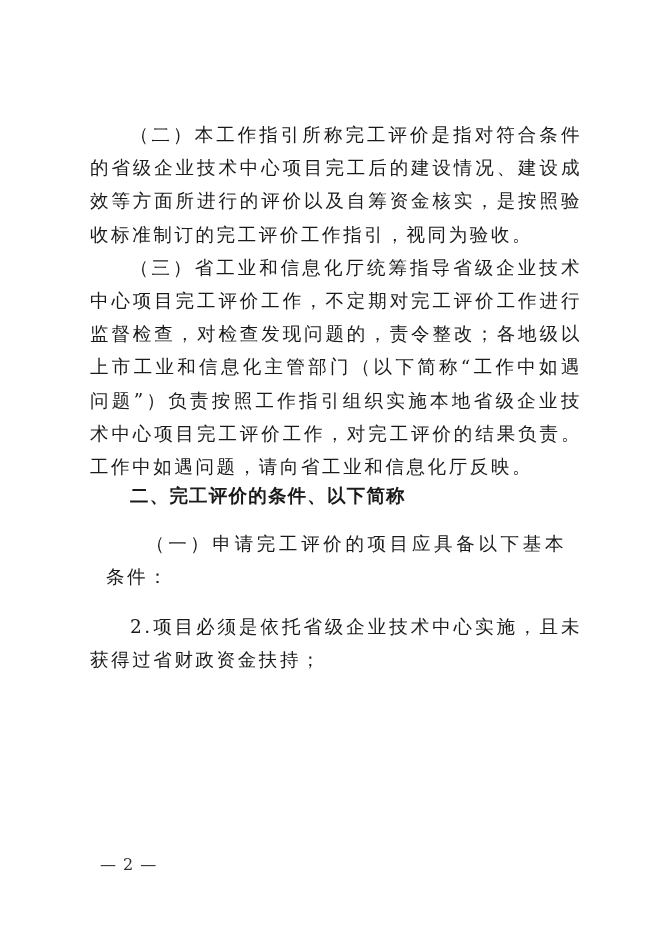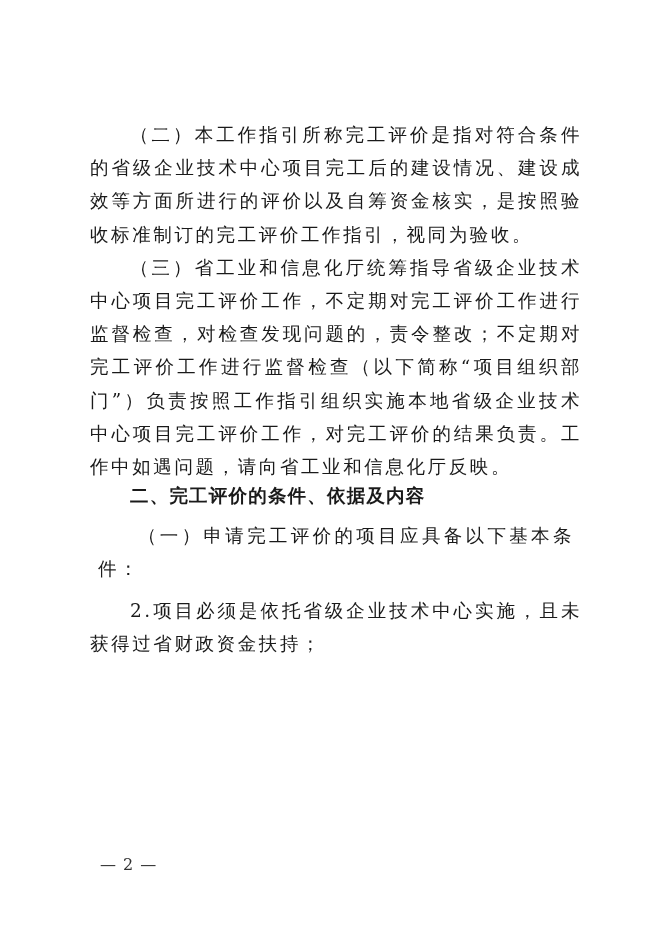--- a/index.html
+++ b/index.html
@@ -25,35 +25,35 @@
       margin: 0; padding: 0;
       text-indent: 40px;
       font-family: "DejaVu Sans", "Liberation Sans", sans-serif;
       font-weight: bold;
       letter-spacing: 1.2px;
       font-size: 18.5px;
       line-height: 31px;
       margin-top: -3px;
     }
     .sub {
-      margin: 8px; padding: 0;
+      margin: 16px; padding: 0;
       text-indent: 40px;
     }
     .page-number {
       position: absolute; left: 100px; top: 855px;
       font-family: "DejaVu Serif", "Liberation Serif", serif;
       font-size: 16px; color: #333;
       letter-spacing: 1px;
     }
   </style>
 </head>
 <body>
 
 <div class="page">
   <div class="content">
     <p class="para">（二）本工作指引所称完工评价是指对符合条件的省级企业技术中心项目完工后的建设情况、建设成效等方面所进行的评价以及自筹资金核实，是按照验收标准制订的完工评价工作指引，视同为验收。</p>
-    <p class="para">（三）省工业和信息化厅统筹指导省级企业技术中心项目完工评价工作，不定期对完工评价工作进行监督检查，对检查发现问题的，责令整改；不定期对完工评价工作进行监督检查（以下简称“项目组织部门”）负责按照工作指引组织实施本地省级企业技术中心项目完工评价工作，对完工评价的结果负责。工作中如遇问题，请向省工业和信息化厅反映。</p>
-    <p class="heading">二、完工评价的条件、依据及内容</p>
+    <p class="para">（三）省工业和信息化厅统筹指导省级企业技术中心项目完工评价工作，不定期对完工评价工作进行监督检查，对检查发现问题的，责令整改；各地级以上市工业和信息化主管部门（以下简称“工作中如遇问题”）负责按照工作指引组织实施本地省级企业技术中心项目完工评价工作，对完工评价的结果负责。工作中如遇问题，请向省工业和信息化厅反映。</p>
+    <p class="heading">二、完工评价的条件、以下简称</p>
     <p class="sub">（一）申请完工评价的项目应具备以下基本条件：</p>
     <p class="para">2.项目必须是依托省级企业技术中心实施，且未获得过省财政资金扶持；</p>
   </div>
   <div class="page-number">— 2 —</div>
 </div>
 
 </body></html>

